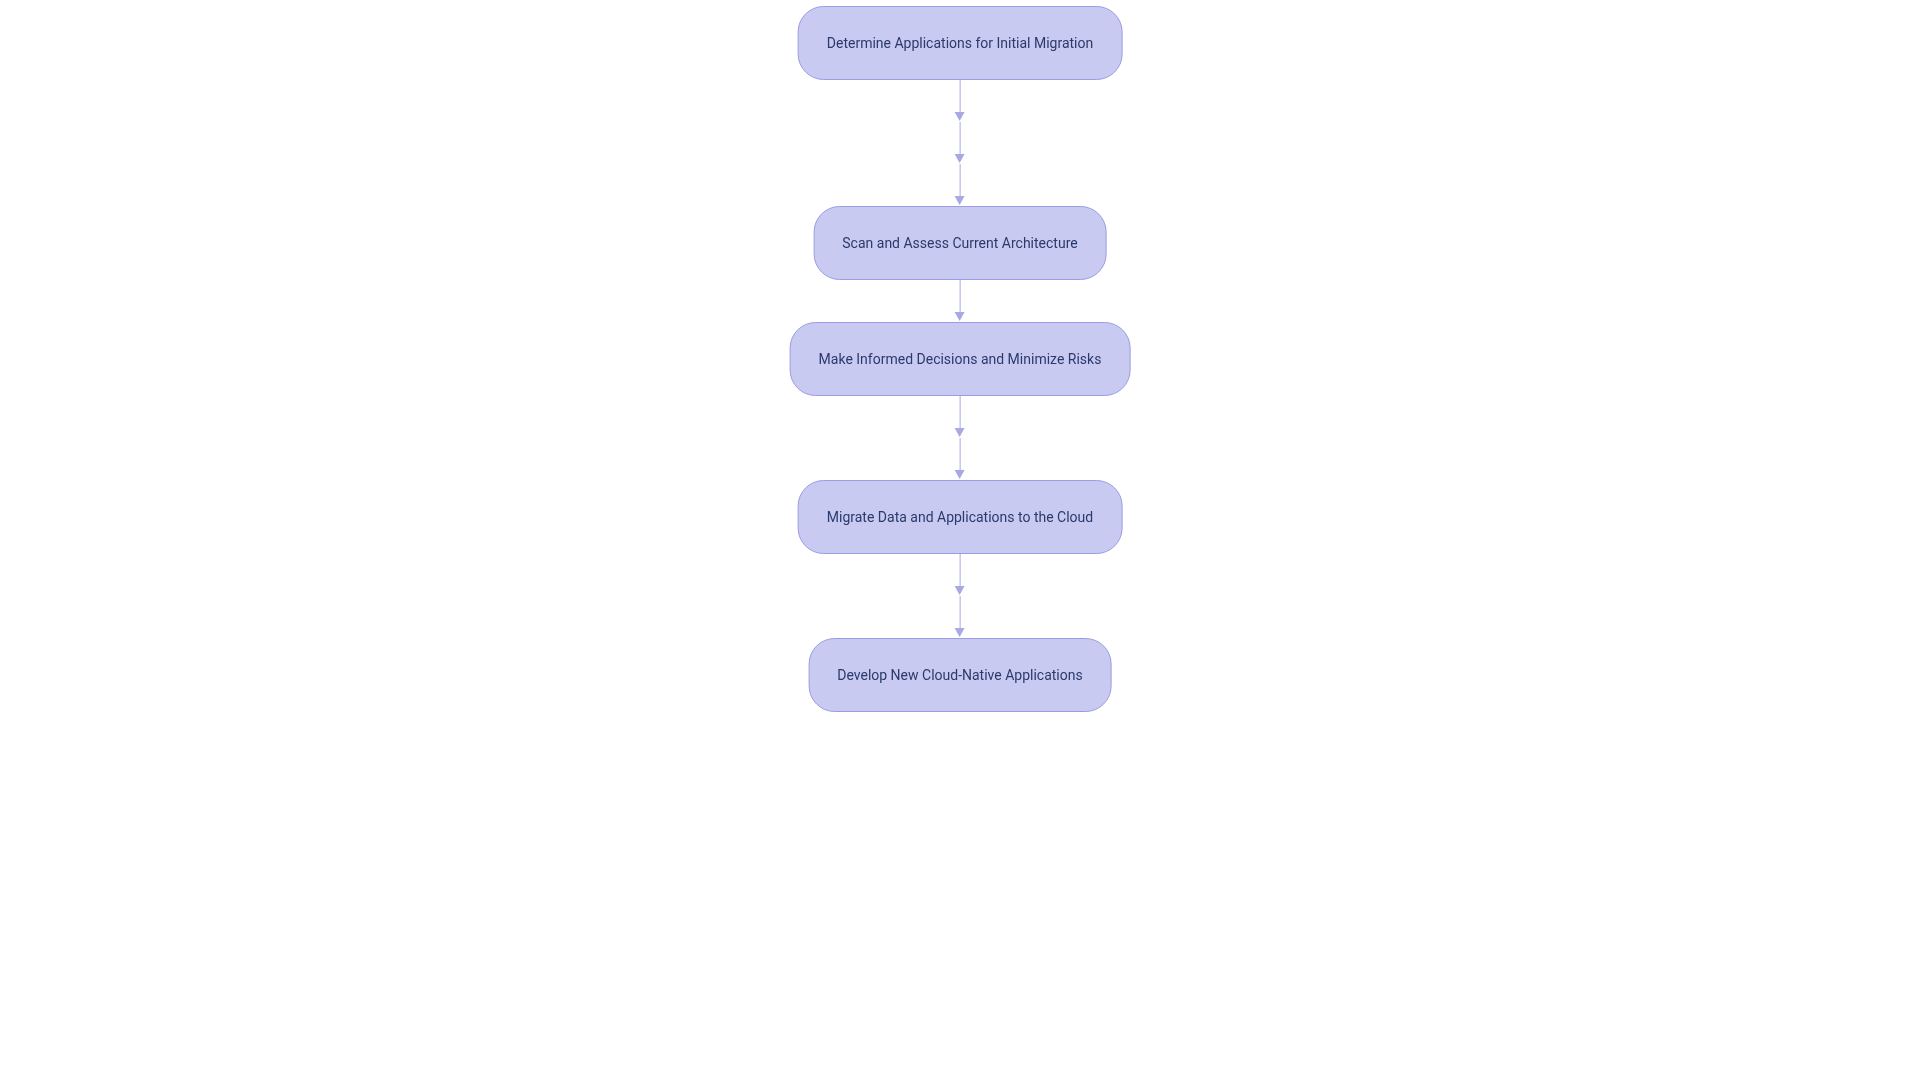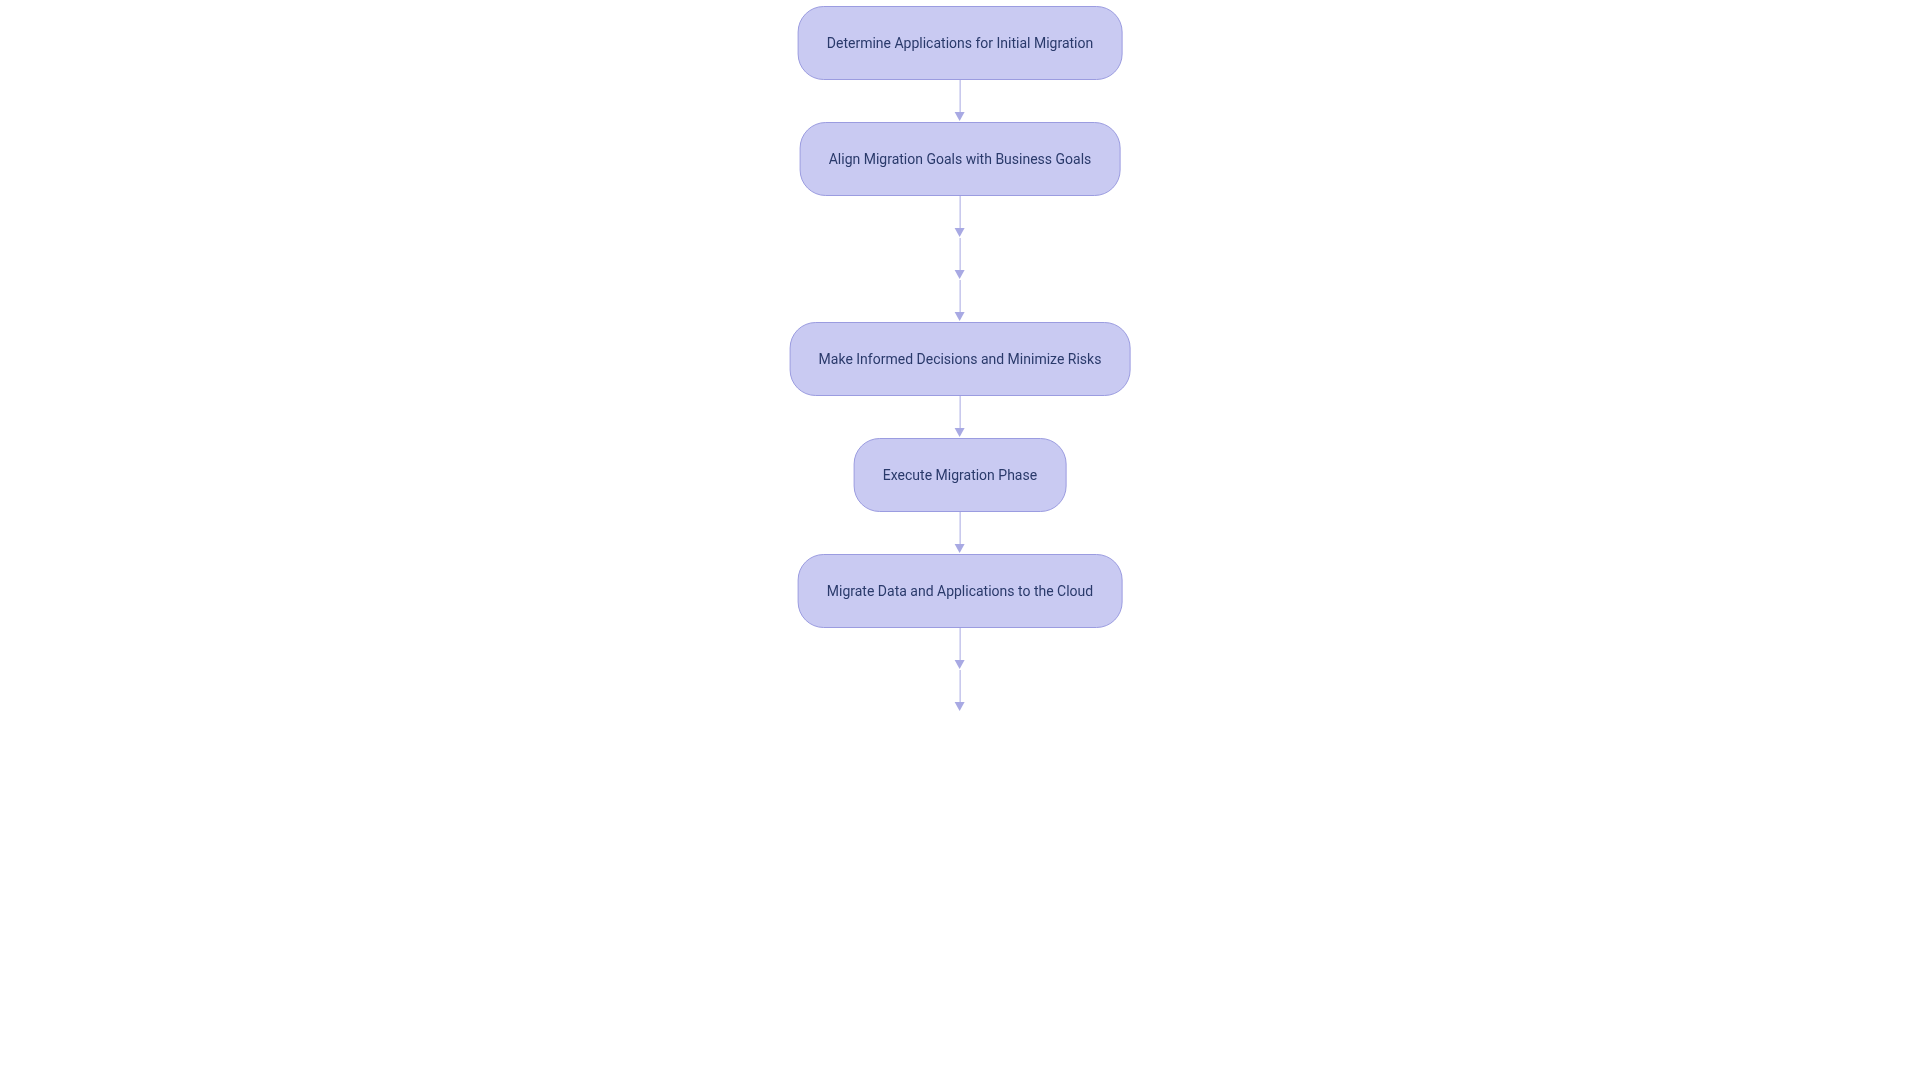--- a/index.html
+++ b/index.html
@@ -61,53 +61,53 @@
 <body>
 
 <div class="flowchart">
   <div class="node">
     <span>Determine Applications for Initial Migration</span>
   </div>
   <div class="arrow-container">
     <div class="arrow-line"></div>
     <div class="arrow-head"></div>
   </div>
-  <div class="node">
-    <span>Align Migration Goals with Business Goals</span>
-  </div>
   <div class="arrow-container">
     <div class="arrow-line"></div>
     <div class="arrow-head"></div>
   </div>
   <div class="arrow-container">
     <div class="arrow-line"></div>
     <div class="arrow-head"></div>
+  </div>
+  <div class="node">
+    <span>Scan and Assess Current Architecture</span>
   </div>
   <div class="arrow-container">
     <div class="arrow-line"></div>
     <div class="arrow-head"></div>
   </div>
   <div class="node">
     <span>Make Informed Decisions and Minimize Risks</span>
   </div>
   <div class="arrow-container">
     <div class="arrow-line"></div>
     <div class="arrow-head"></div>
-  </div>
-  <div class="node">
-    <span>Execute Migration Phase</span>
   </div>
   <div class="arrow-container">
     <div class="arrow-line"></div>
     <div class="arrow-head"></div>
   </div>
   <div class="node">
     <span>Migrate Data and Applications to the Cloud</span>
   </div>
   <div class="arrow-container">
     <div class="arrow-line"></div>
     <div class="arrow-head"></div>
   </div>
   <div class="arrow-container">
     <div class="arrow-line"></div>
     <div class="arrow-head"></div>
   </div>
+  <div class="node">
+    <span>Develop New Cloud-Native Applications</span>
+  </div>
 </div>
 
 </body></html>

